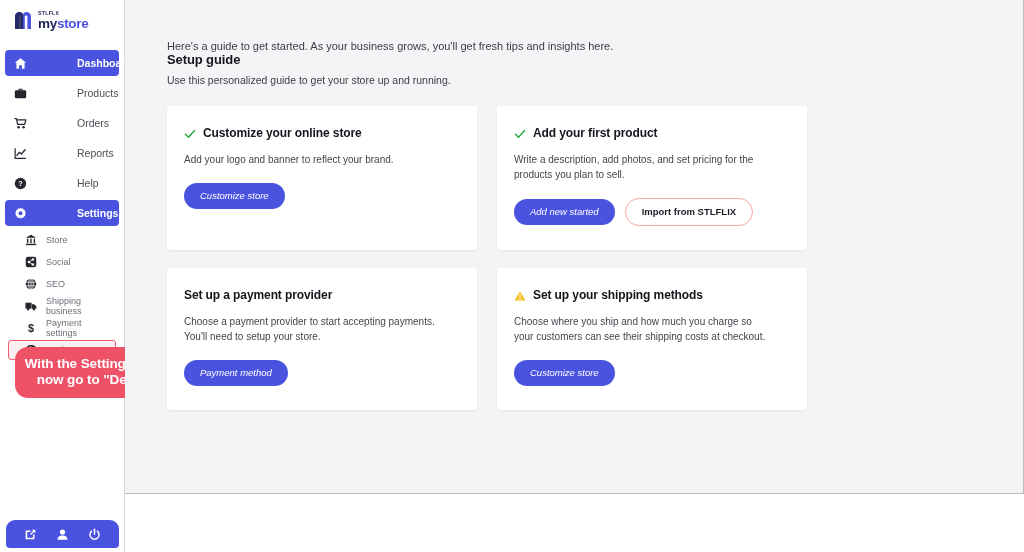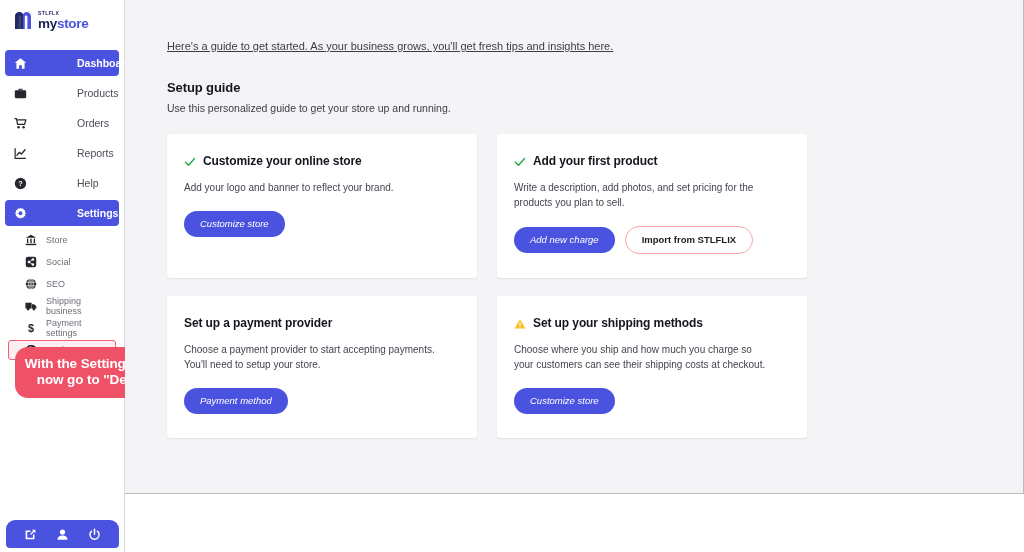--- a/index.html
+++ b/index.html
@@ -157,22 +157,20 @@
   
   .main {
     flex: 1;
     background: #f4f4f6;
     padding: 40px 0 0 42px;
     position: relative;
   }
   .intro {
     font-size: 11px;
     color: #3c3c46;
-    margin-bottom: 28px;
-    text-decoration: underline;
   }
   .section-title {
     font-size: 13px;
     font-weight: bold;
     color: #15151e;
     margin-bottom: 7px;
     letter-spacing: -0.1px;
   }
   .section-sub {
     font-size: 10.5px;
@@ -457,21 +455,21 @@
         <div class="card-head">
           <span class="card-status">
             <svg width="12" height="12" viewBox="0 0 16 16">
                 <path d="M2 8.4 L6 12.2 L14 3.4" stroke="#22a844" stroke-width="1.9" fill="none" stroke-linecap="round" stroke-linejoin="round"></path>
               </svg>
           </span>
           <span class="card-title">Add your first product</span>
         </div>
         <div class="card-desc">Write a description, add photos, and set pricing for the products you plan to sell.</div>
         <div class="card-actions">
-          <button class="btn btn-primary">Add new charge</button>
+          <button class="btn btn-primary">Add new started</button>
           <button class="btn btn-outline">Import from STLFLIX</button>
         </div>
       </div>
 
       <div class="card">
         <div class="card-head">
           <span class="card-title">Set up a payment provider</span>
         </div>
         <div class="card-desc">Choose a payment provider to start accepting payments. You'll need to setup your store.</div>
         <div class="card-actions">

